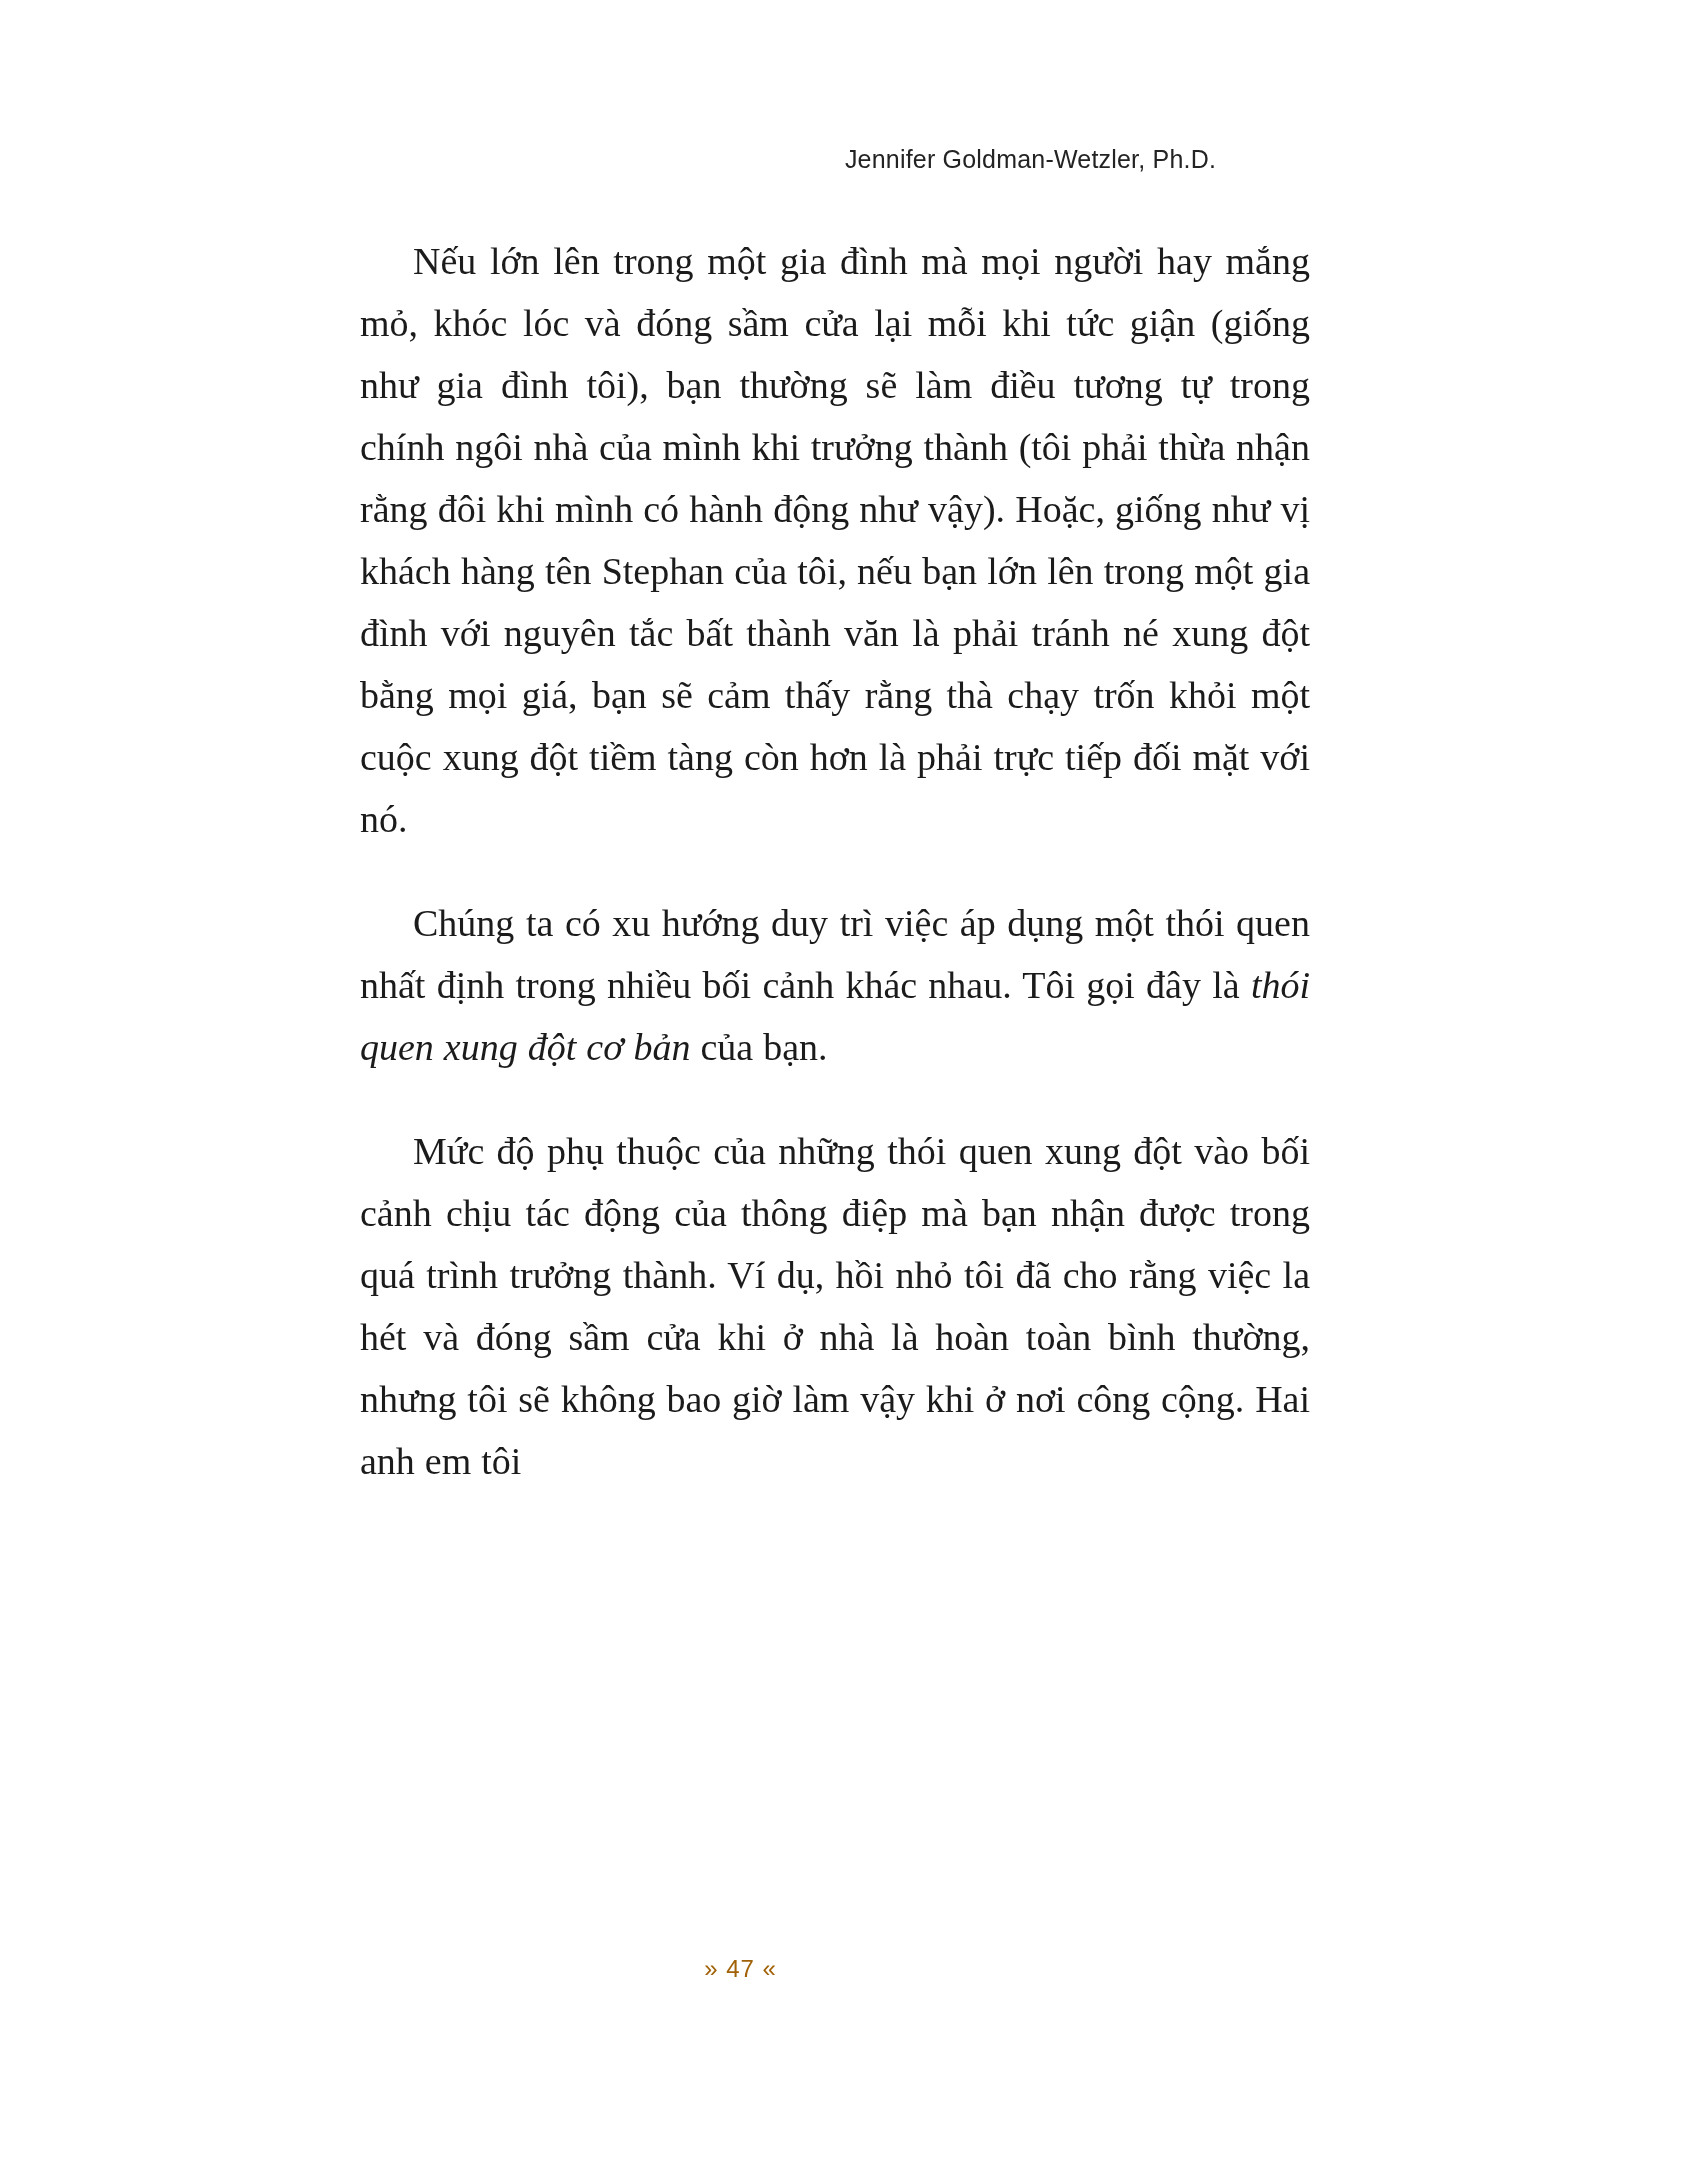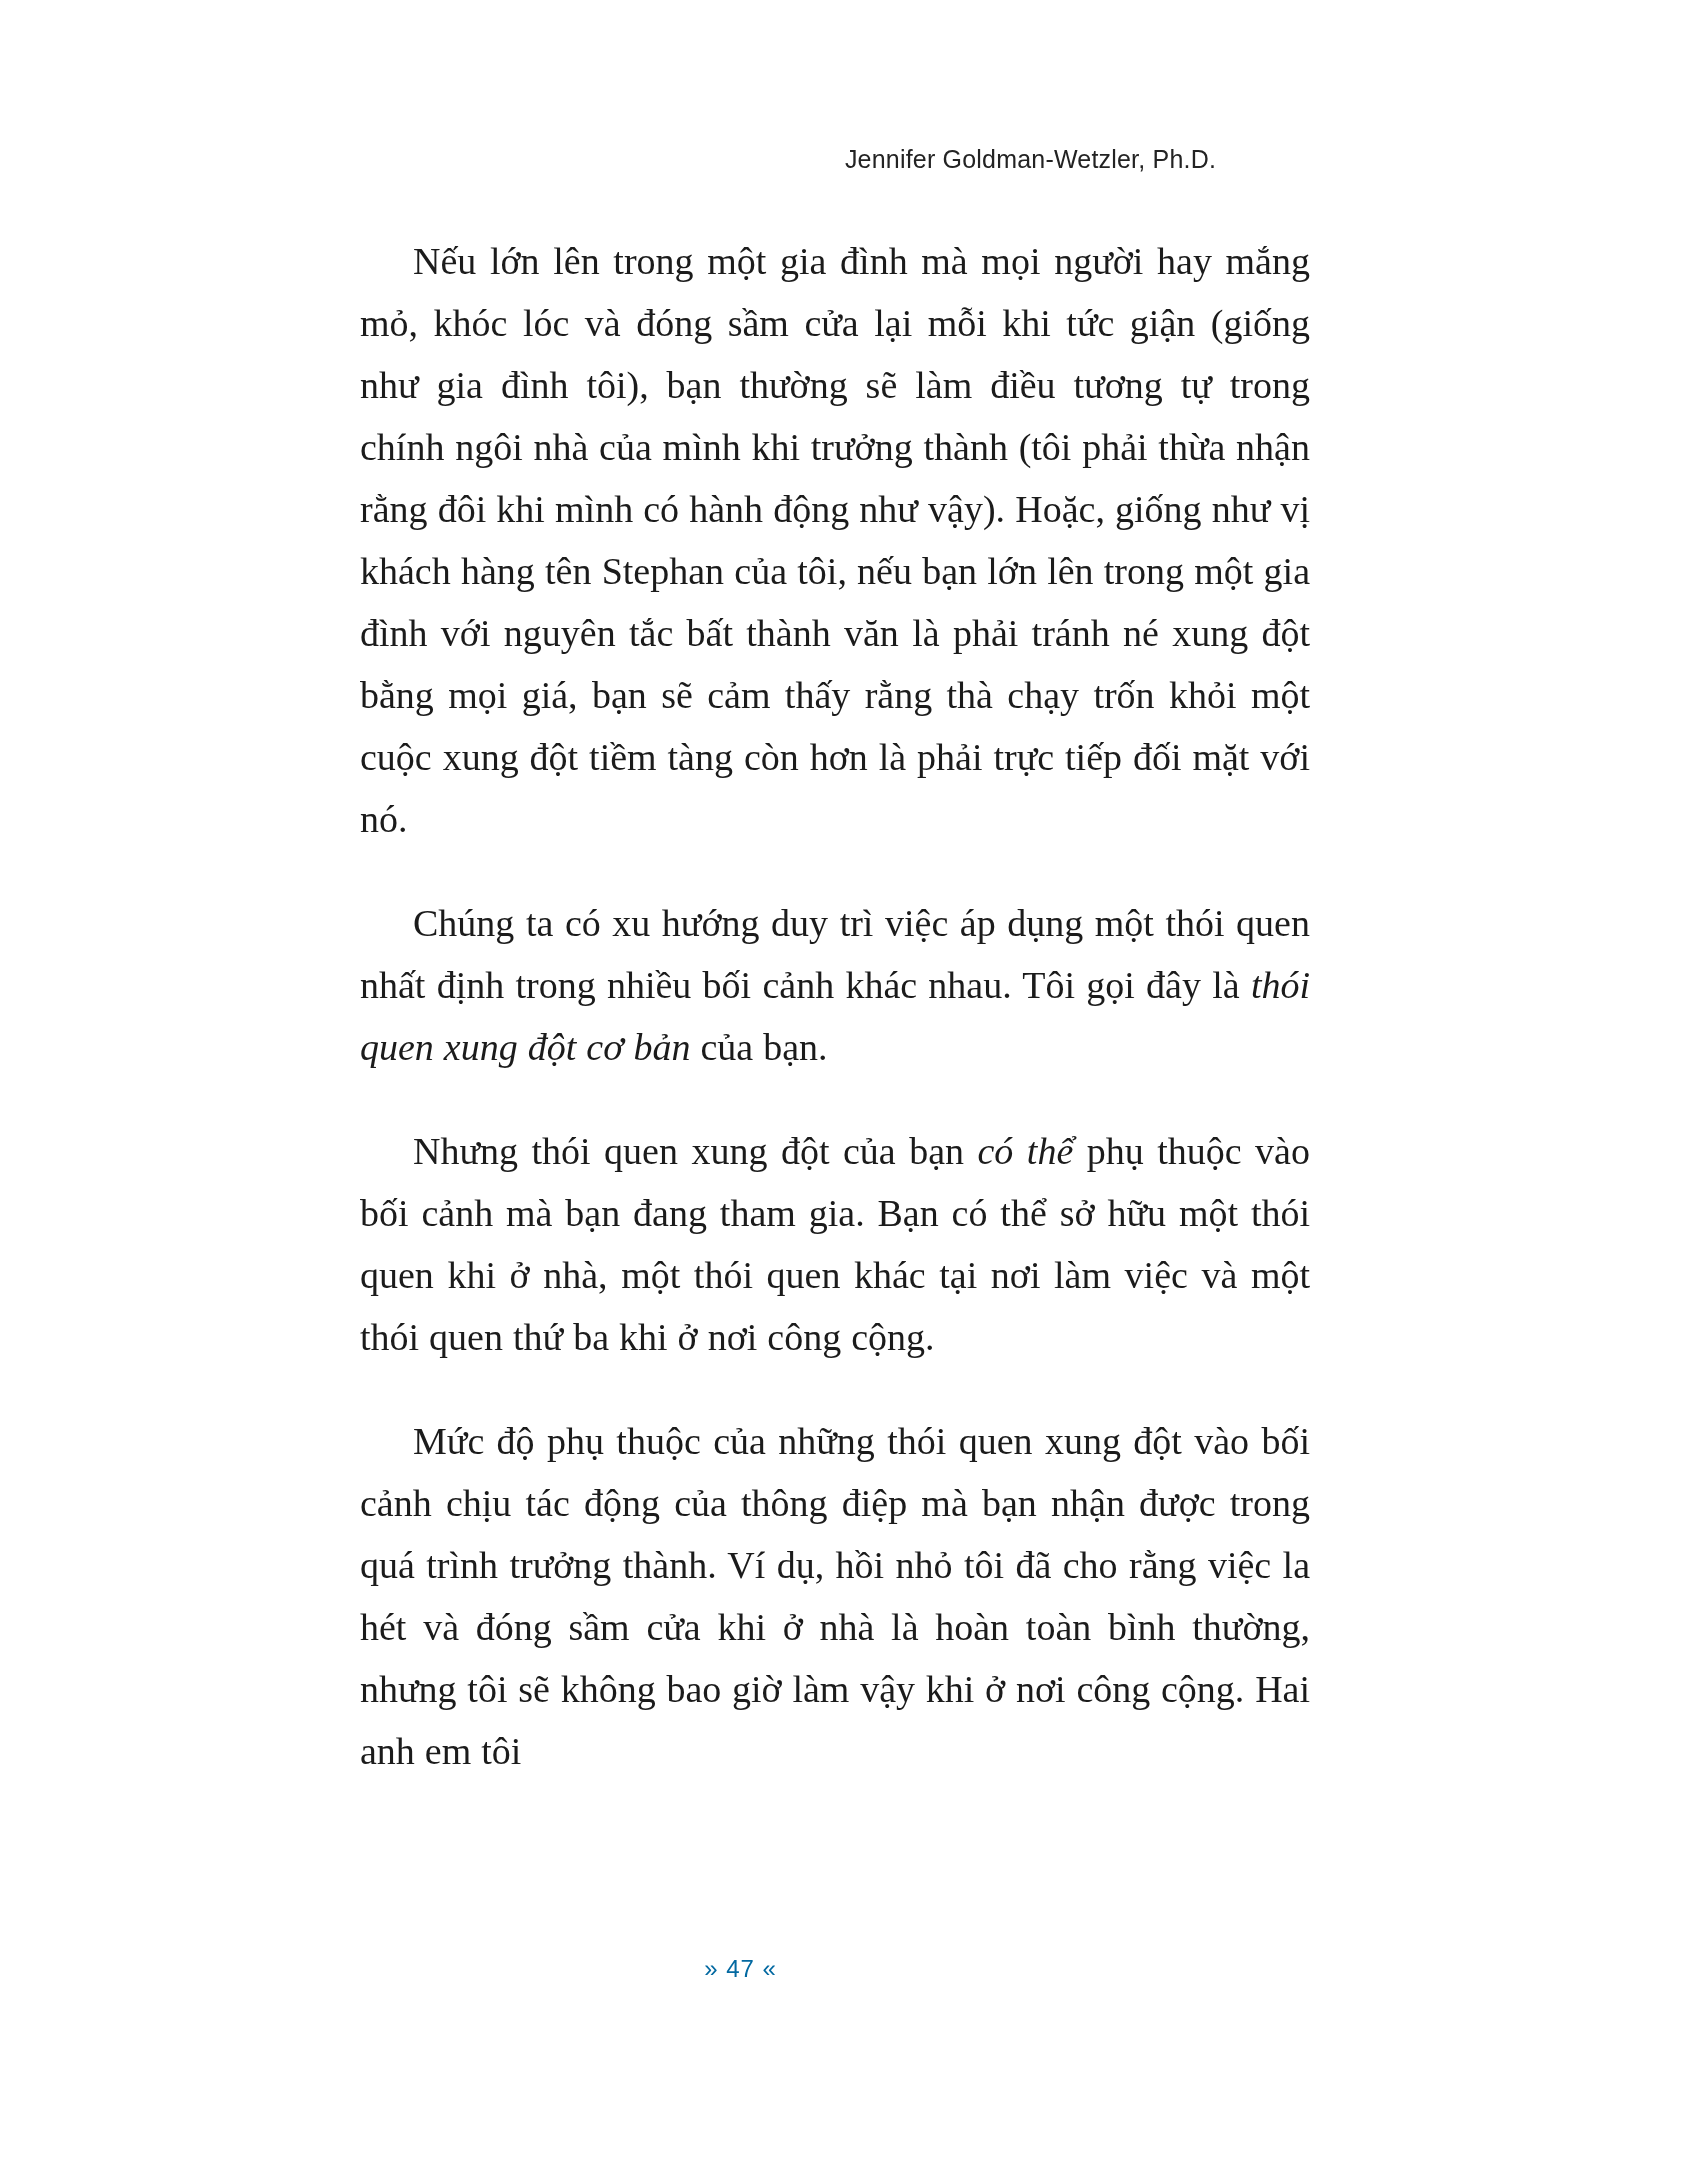--- a/index.html
+++ b/index.html
@@ -70,41 +70,40 @@
 
   
   .folio {
     position: absolute;
     top: 1955px;
     left: 0;
     width: 1535px;
     text-align: center;
     font-family: "Liberation Sans", "DejaVu Sans", sans-serif;
     font-size: 24px;
-    color: #0369a1;
+    color: #a16207;
     letter-spacing: 1px;
   }
   .folio .folio-inner {
     display: inline-block;
     transform: translateX(-27px);
   }
 </style>
 </head>
 <body>
 
 <div class="page">
 
   <div class="running-head">
     <span class="rh-inner">Jennifer Goldman-Wetzler, Ph.D.</span>
   </div>
 
   <div class="textblock">
     <p class="para"><span>Nếu lớn lên trong một gia đình mà mọi người hay mắng mỏ, khóc lóc và đóng sầm cửa lại mỗi khi tức giận (giống như gia đình tôi), bạn thường sẽ làm điều tương tự trong chính ngôi nhà của mình khi trưởng thành (tôi phải thừa nhận rằng đôi khi mình có hành động như vậy). Hoặc, giống như vị khách hàng tên Stephan của tôi, nếu bạn lớn lên trong một gia đình với nguyên tắc bất thành văn là phải tránh né xung đột bằng mọi giá, bạn sẽ cảm thấy rằng thà chạy trốn khỏi một cuộc xung đột tiềm tàng còn hơn là phải trực tiếp đối mặt với nó.</span></p>
     <p class="para"><span>Chúng ta có xu hướng duy trì việc áp dụng một thói quen nhất định trong nhiều bối cảnh khác nhau. Tôi gọi đây là </span><em>thói quen xung đột cơ bản</em><span> của bạn.</span></p>
-    <p class="para"><span>Nhưng thói quen xung đột của bạn </span><em>có thể</em><span> phụ thuộc vào bối cảnh mà bạn đang tham gia. Bạn có thể sở hữu một thói quen khi ở nhà, một thói quen khác tại nơi làm việc và một thói quen thứ ba khi ở nơi công cộng.</span></p>
     <p class="para"><span>Mức độ phụ thuộc của những thói quen xung đột vào bối cảnh chịu tác động của thông điệp mà bạn nhận được trong quá trình trưởng thành. Ví dụ, hồi nhỏ tôi đã cho rằng việc la hét và đóng sầm cửa khi ở nhà là hoàn toàn bình thường, nhưng tôi sẽ không bao giờ làm vậy khi ở nơi công cộng. Hai anh em tôi</span></p>
   </div>
 
   <div class="folio">
     <span class="folio-inner">» 47 «</span>
   </div>
 
 </div>
 
 

